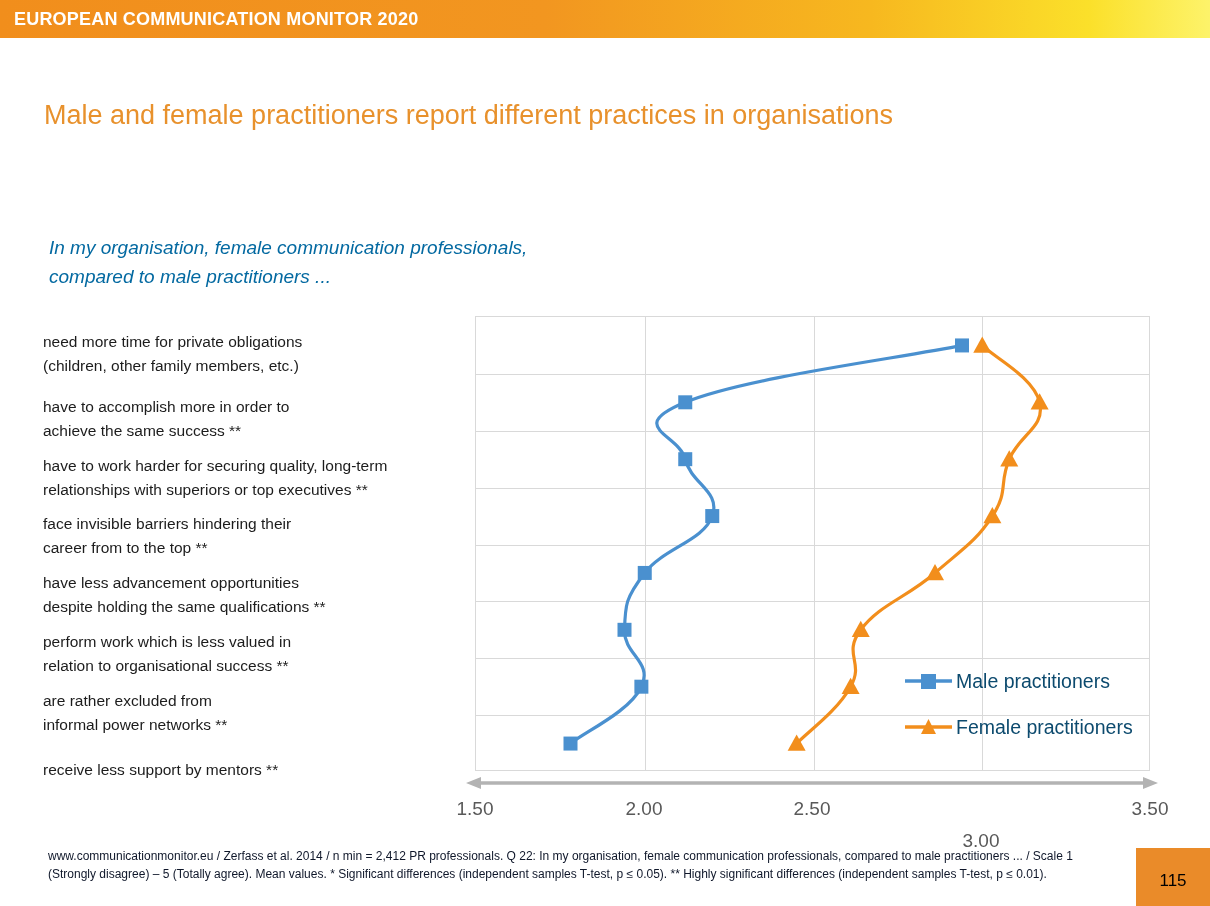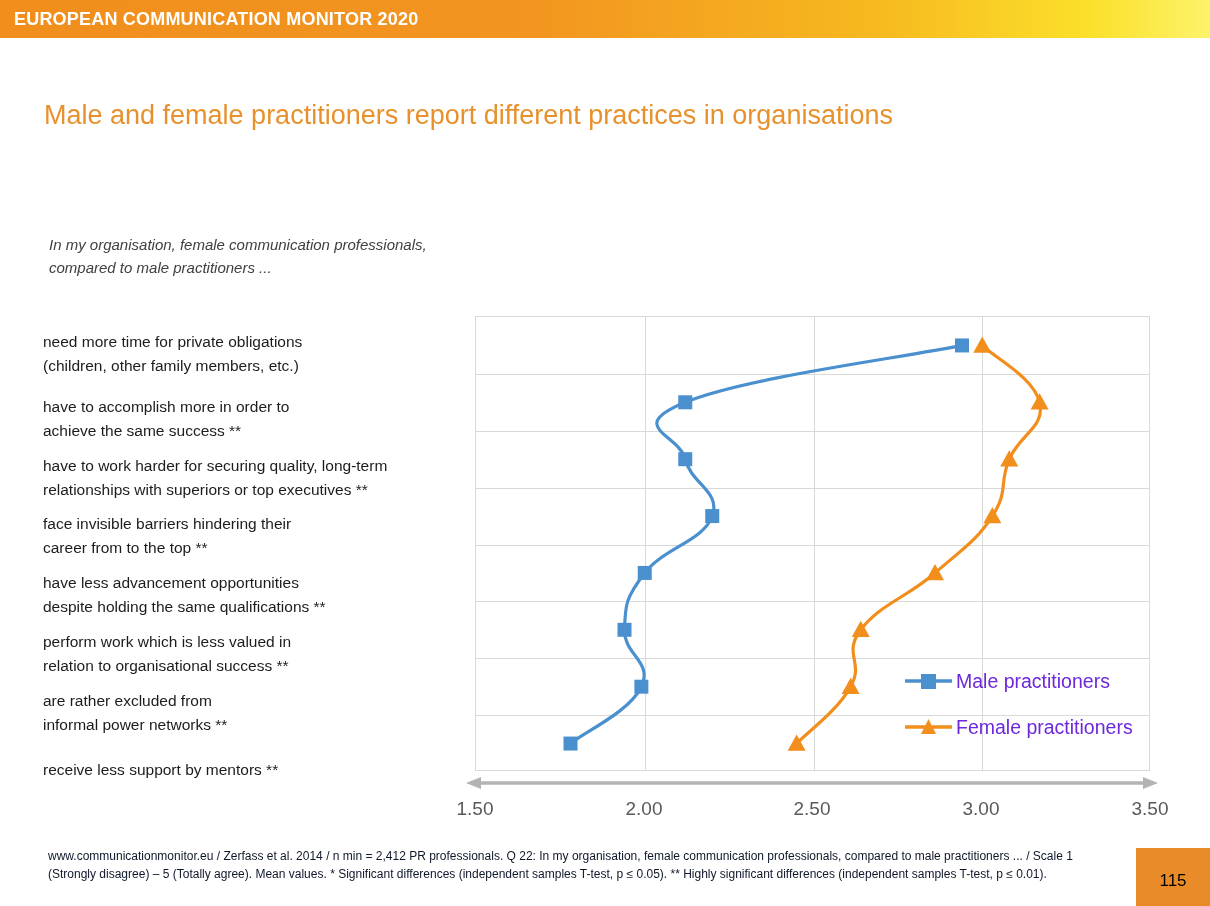--- a/index.html
+++ b/index.html
@@ -24,21 +24,21 @@
   
   #slide-title{
     position:absolute;left:44px;top:100px;width:1060px;
     font-size:27px;color:#e8912c;font-weight:400;
     font-family:"Liberation Sans", sans-serif;
     white-space:nowrap;
   }
   
   #question-stem{
     position:absolute;left:49px;top:233px;width:640px;
-    font-size:15px;font-style:italic;color:#404040;
+    font-size:19px;font-style:italic;color:#0369a1;
     line-height:1.55;
     font-family:"Liberation Sans", sans-serif;
   }
   
   #category-list{
     position:absolute;left:43px;top:330px;width:430px;height:470px;
   }
   .cat-item{
     position:absolute;left:0;
     font-size:15.5px;color:#1c1c1c;line-height:1.52;
@@ -73,21 +73,21 @@
   }
   
   #legend{
     position:absolute;left:905px;top:664px;
   }
   .legend-row{
     display:flex;align-items:center;height:34px;margin-bottom:12px;
   }
   .legend-key{width:47px;height:18px;position:relative;margin-right:4px;}
   .legend-label{
-    font-size:19.5px;color:#6d28d9;
+    font-size:19.5px;color:#0c4a6e;
     font-family:"Liberation Sans", sans-serif;white-space:nowrap;
   }
   
   #footer-note{
     position:absolute;left:48px;top:848px;width:1065px;
     font-size:12px;color:#0f172a;line-height:1.48;
     font-family:"Liberation Sans", sans-serif;
   }
   #page-badge{
     position:absolute;left:1136px;top:848px;width:74px;height:66px;
@@ -192,21 +192,21 @@
 
 <svg id="axis-arrow" viewBox="0 0 692 16">
   <line x1="14" y1="8" x2="678" y2="8" stroke="#b3b3b3" stroke-width="3.4"></line>
   <polygon points="0,8 15,2 15,14" fill="#b3b3b3"></polygon>
   <polygon points="692,8 677,2 677,14" fill="#b3b3b3"></polygon>
 </svg>
 
 <div class="tick-label" style="left:475px;">1.50</div>
 <div class="tick-label" style="left:644px;">2.00</div>
 <div class="tick-label" style="left:812px;">2.50</div>
-<div class="tick-label" style="left:981px;">3.00</div>
+<div class="tick-label" style="left:981px;margin-top:32px;">3.00</div>
 <div class="tick-label" style="left:1150px;">3.50</div>
 
 <div id="legend">
   <div class="legend-row">
     <span class="legend-key">
       <svg width="47" height="18" viewBox="0 0 47 18">
         <line x1="0" y1="9" x2="47" y2="9" stroke="#4a90cf" stroke-width="3.4"></line>
         <rect x="16" y="2" width="15" height="15" fill="#4a90cf"></rect>
       </svg>
     </span>

